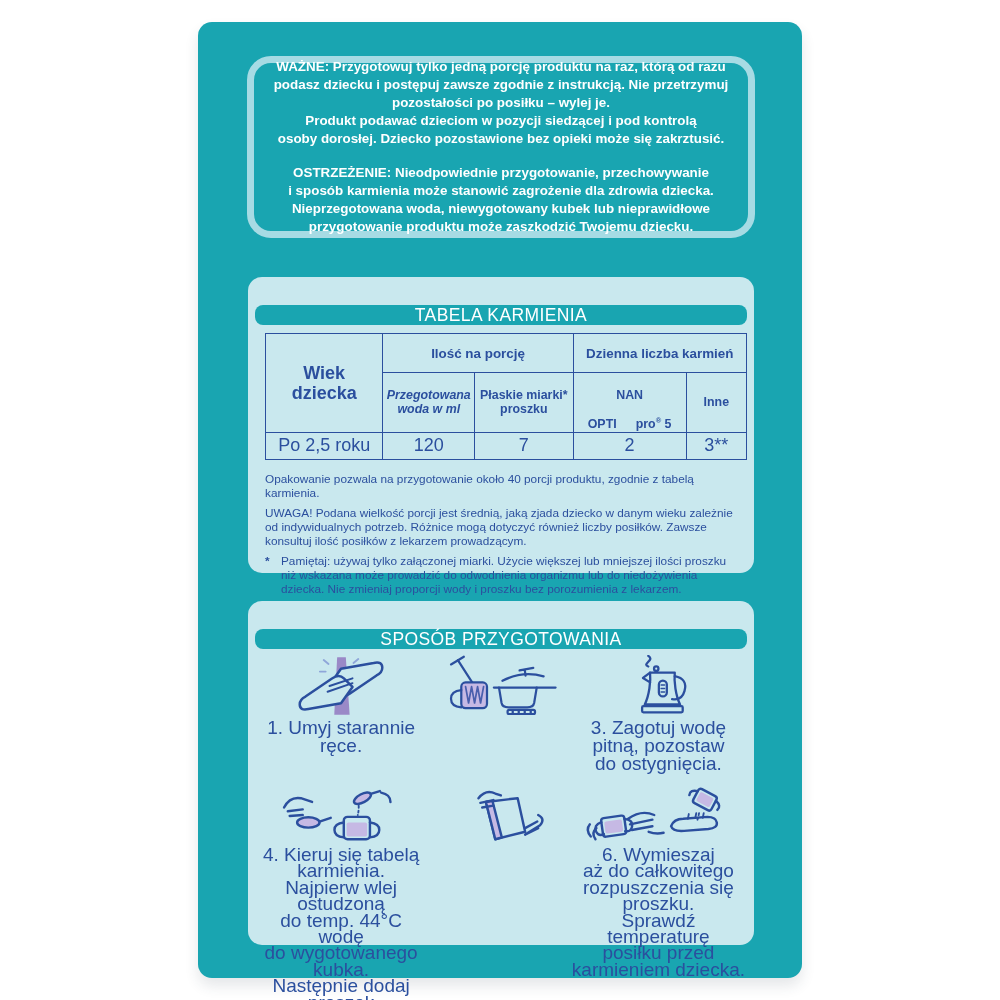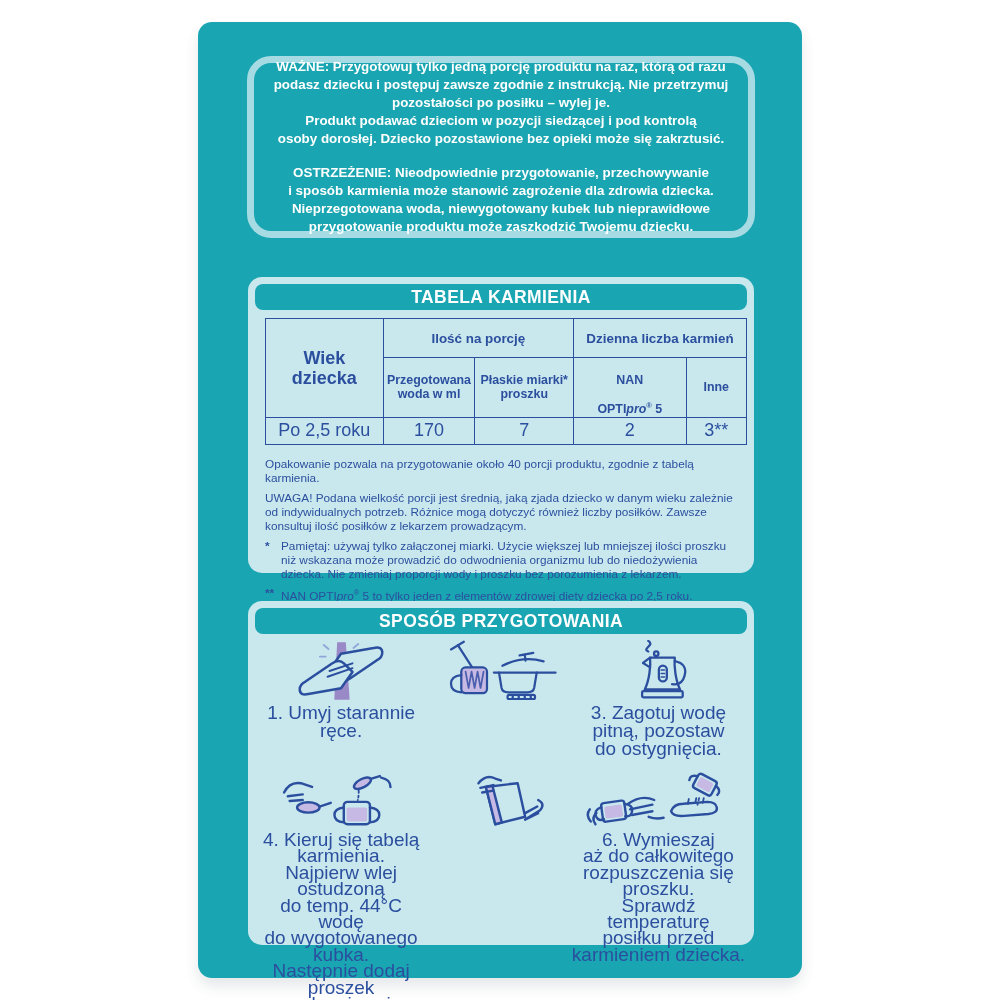--- a/index.html
+++ b/index.html
@@ -13,34 +13,34 @@
         border:7px solid #a6dbe4;border-radius:24px;display:flex;flex-direction:column;
         justify-content:center;align-items:center;gap:15px;padding:20px 14px;}
   .warning-text{color:#ffffff;font-weight:bold;font-size:13.4px;line-height:18.2px;
         text-align:center;white-space:pre-line;}
 
   
   .panel{position:absolute;left:50px;width:506px;background:#c9e8ee;border-radius:14px;
         box-sizing:border-box;padding:7px;}
   .panel.table-panel{top:255px;height:296px;}
   .panel.steps-panel{top:579px;height:344px;}
-  .title-bar{height:26px;background:#19a5b1;border-radius:8px;display:flex;align-items:center;
-        justify-content:center;color:#ffffff;font-weight:bold;font-size:17.5px;letter-spacing:.4px;}
+  .title-bar{height:20px;background:#19a5b1;border-radius:8px;display:flex;align-items:center;
+        justify-content:center;color:#ffffff;font-weight:normal;font-size:17.5px;letter-spacing:.4px;margin-top:21px;}
 
   
   table.feeding{border-collapse:collapse;table-layout:fixed;margin:8px 0 0 10px;color:#2b4f9e;}
   table.feeding td,table.feeding th{border:1.8px solid #2b4f9e;padding:0;text-align:center;
         vertical-align:middle;}
   th.age{width:119px;text-align:left;padding-left:11px;font-size:18px;line-height:1.12;}
   .r1{height:39px;} .r2{height:40px;} .r3{height:27px;}
   .group-h{font-size:13.4px;font-weight:bold;border-radius:12px;}
   .sub-h{font-size:12.4px;font-weight:bold;line-height:1.18;white-space:pre-line;}
   .cell-d{font-size:18px;font-weight:normal;}
-  .c-water{width:91px;} .c-scoop{width:100px;} .c-nan{width:114px;} .c-inne{width:61px;}
-  .italic{font-style:italic;}
+  .c-water{width:91px;font-style:italic;} .c-scoop{width:100px;} .c-nan{width:114px;} .c-inne{width:61px;}
+  .italic{padding-left:19px;}
   .reg{font-size:7.5px;vertical-align:super;}
 
   
   .notes{margin:12px 8px 0 10px;color:#2b4f9e;font-size:11.8px;line-height:14px;}
   .note{white-space:pre-line;margin:0 0 6px 0;}
   .fn-row{display:flex;margin:0 0 5px 0;}
   .fn-marker{width:16px;flex:none;font-weight:bold;}
   .fn-text{white-space:pre-line;}
 
   
@@ -88,21 +88,21 @@
           <th class="sub-h c-scoop">Płaskie miarki*
 proszku</th>
           <th class="sub-h c-nan">
             <span>NAN</span><br>
             <span>OPTI</span><span class="italic">pro</span><span class="reg">®</span><span> 5</span>
           </th>
           <th class="sub-h c-inne">Inne</th>
         </tr>
         <tr class="r3">
           <td class="cell-d">Po 2,5 roku</td>
-          <td class="cell-d">170</td>
+          <td class="cell-d">120</td>
           <td class="cell-d">7</td>
           <td class="cell-d">2</td>
           <td class="cell-d">3**</td>
         </tr>
       </tbody>
         </table>
 
       <div class="notes">
         <p class="note">Opakowanie pozwala na przygotowanie około 40 porcji produktu, zgodnie z tabelą karmienia.</p>
         <p class="note">UWAGA! Podana wielkość porcji jest średnią, jaką zjada dziecko w danym wieku zależnie

